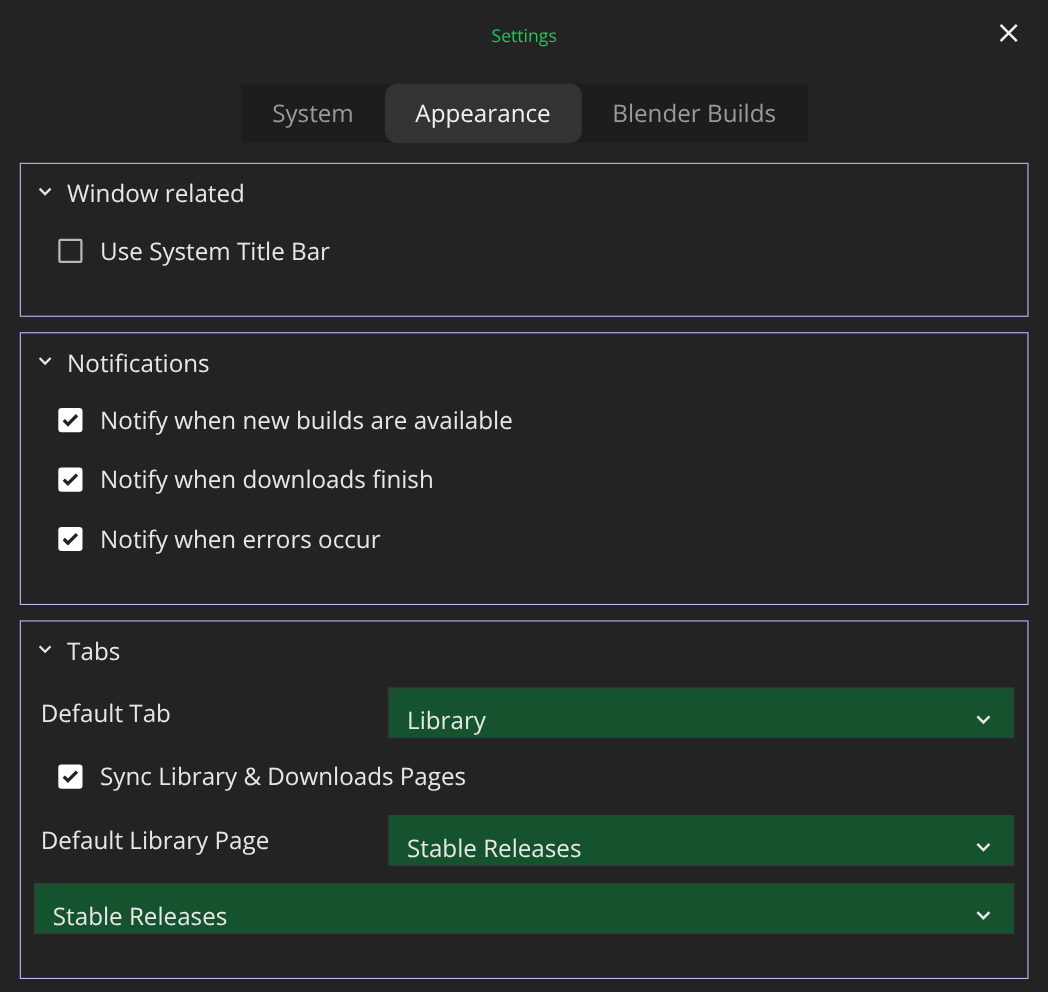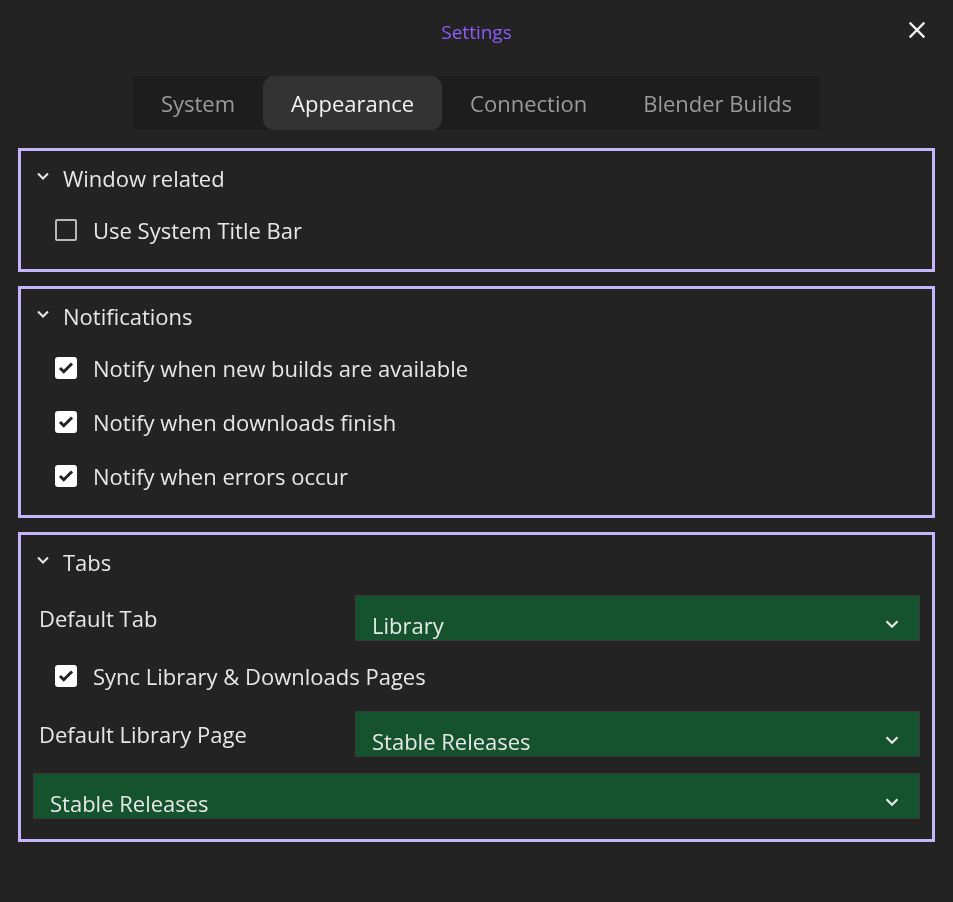--- a/index.html
+++ b/index.html
@@ -12,22 +12,22 @@
       overflow: hidden;
     }
     .titlebar {
       display: flex;
       align-items: center;
       justify-content: center;
       position: relative;
       height: 64px;
     }
     .title-text {
-      font-size: 19px;
-      color: #8b5cf6;
+      font-size: 16px;
+      color: #22c55e;
       font-weight: 400;
     }
     .close-btn {
       position: absolute;
       right: 22px;
       top: 18px;
       width: 28px;
       height: 28px;
       display: flex;
       align-items: center;
@@ -50,23 +50,23 @@
       color: #9a9a9a;
       cursor: pointer;
     }
     .tab.active {
       background: #333333;
       color: #f2f2f2;
       border-radius: 11px;
     }
     .panels { padding: 0 18px; }
     .panel {
-      border: 3px solid #c4b5fd;
+      border: 1px solid #c4b5fd;
       margin-bottom: 14px;
-      padding: 8px 12px 12px 12px;
+      padding: 8px 12px 32px 12px;
     }
     .panel-header {
       display: flex;
       align-items: center;
       gap: 10px;
       padding: 4px 0 10px 0;
       cursor: pointer;
     }
     .chevron-icon svg { width: 20px; height: 20px; }
     .panel-title {
@@ -139,21 +139,20 @@
       <svg viewBox="0 0 24 24" stroke="#f2f2f2" stroke-width="2.5" fill="none">
           <path d="M4 4 L20 20 M20 4 L4 20"></path>
         </svg>
     </span>
   </div>
 </div>
 
 <div class="tabs-row">
   <div class="tab">System</div>
   <div class="tab active">Appearance</div>
-  <div class="tab">Connection</div>
   <div class="tab">Blender Builds</div>
 </div>
 
 <div class="panels">
 
   <div class="panel">
     <div class="panel-header">
       <span class="chevron-icon">
         <svg viewBox="0 0 24 24" fill="none" stroke="#e7e7e7" stroke-width="2.5">
             <path d="M6 9l6 6 6-6"></path>

